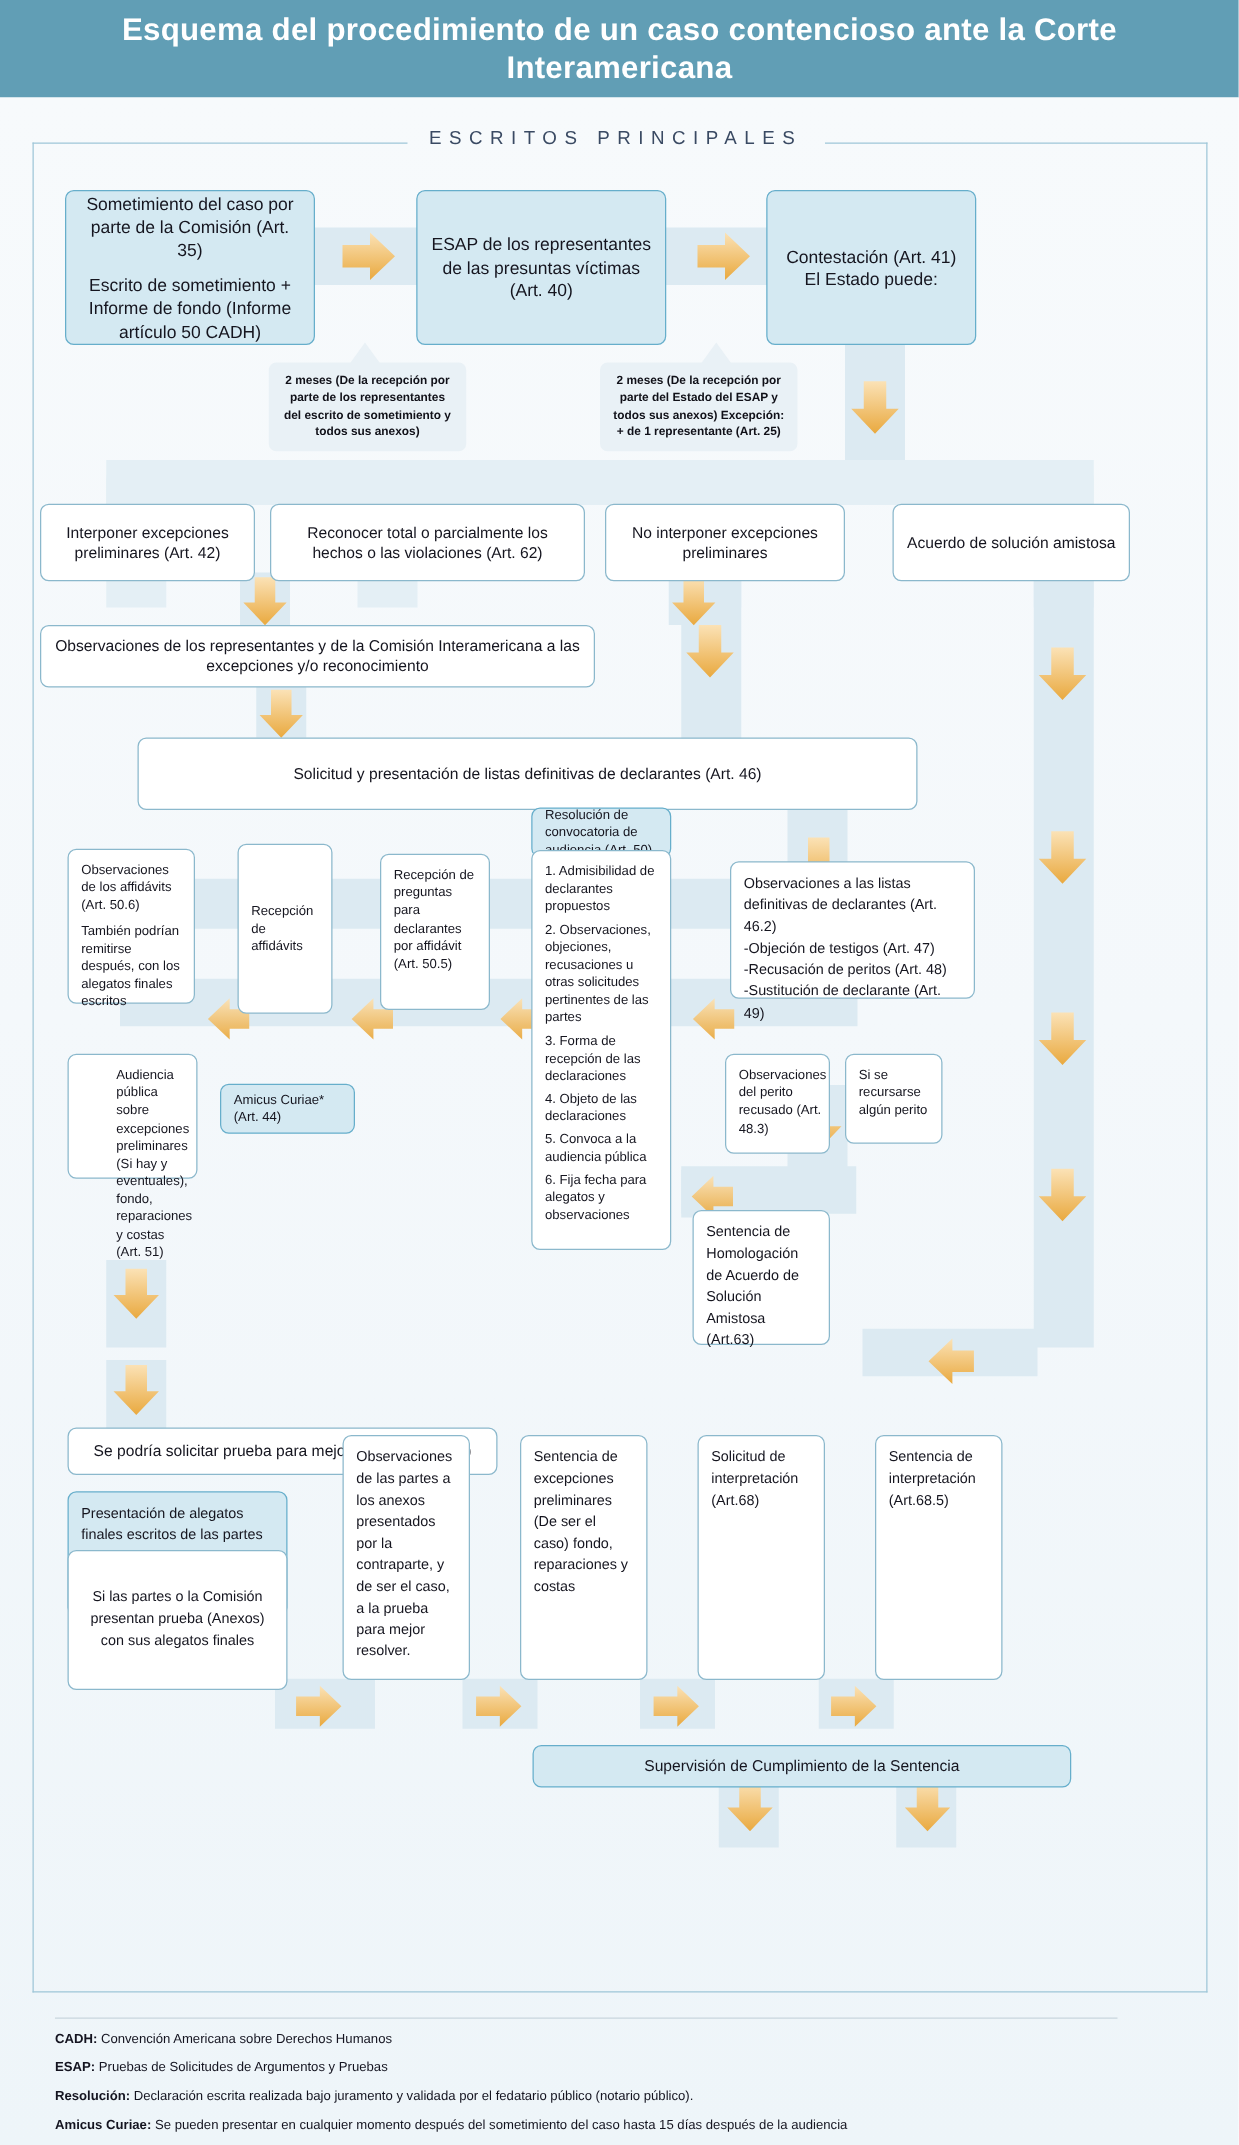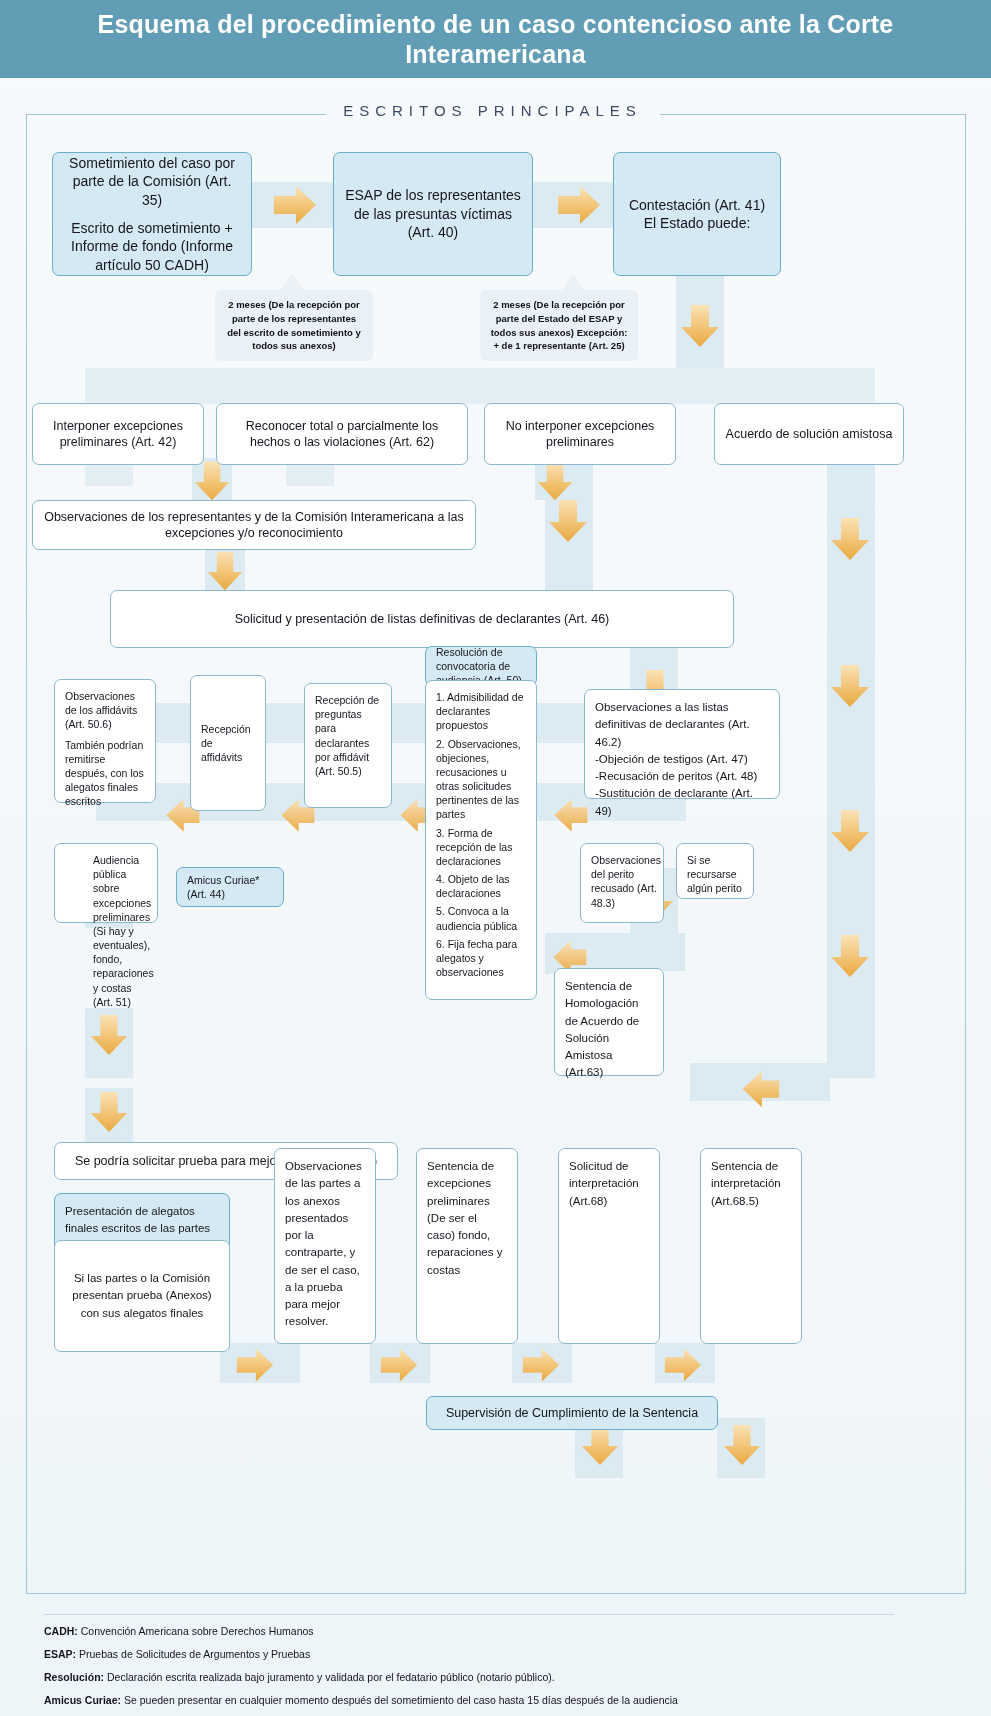--- a/index.html
+++ b/index.html
@@ -401,33 +401,33 @@
 
   <div class="node tiny left-mid" style="left:190px; top:597px; width:76px; height:136px;">
     <span>Recepción de affidávits</span>
   </div>
 
   <div class="node tiny left" style="left:54px; top:601px; width:102px; height:124px; flex-direction:column; gap:6px;">
     <div>Observaciones de los affidávits (Art. 50.6)</div>
     <div>También podrían remitirse después, con los alegatos finales escritos</div>
   </div>
 
-  <div class="node tiny left" style="left:54px; top:765px; width:104px; height:80px;padding-left:38px;">
+  <div class="node tiny left" style="left:54px; top:765px; width:104px; height:100px;padding-left:38px;">
     <span>Audiencia pública sobre excepciones preliminares (Si hay y eventuales), fondo, reparaciones y costas (Art. 51)</span>
   </div>
 
   <div class="node fill tiny left-mid" style="left:176px; top:789px; width:108px; height:40px;">
     <span>Amicus Curiae* (Art. 44)</span>
   </div>
 
   <div class="node tiny left" style="left:580px; top:765px; width:84px; height:80px;">
     <span>Observaciones del perito recusado (Art. 48.3)</span>
   </div>
 
-  <div class="node tiny left" style="left:676px; top:765px; width:78px; height:56px;">
+  <div class="node tiny left" style="left:676px; top:765px; width:78px; height:72px;">
     <span>Si se recursarse algún perito</span>
   </div>
 
   <div class="node" style="left:54px; top:1064px; width:344px; height:38px;">
     <span>Se podría solicitar prueba para mejor resolver (Art. 58)</span>
   </div>
 
   <div class="node left" style="left:554px; top:890px; width:110px; height:108px; font-size:11.5px;">
     <span>Sentencia de Homologación de Acuerdo de Solución Amistosa (Art.63)</span>
   </div>
@@ -449,21 +449,21 @@
   </div>
 
   <div class="node left" style="left:558px; top:1070px; width:102px; height:196px; font-size:11.5px;">
     <span>Solicitud de interpretación (Art.68)</span>
   </div>
 
   <div class="node left" style="left:700px; top:1070px; width:102px; height:196px; font-size:11.5px;">
     <span>Sentencia de interpretación (Art.68.5)</span>
   </div>
 
-  <div class="node fill" style="left:426px; top:1318px; width:292px; height:34px;">
+  <div class="node fill" style="left:426px; top:1318px; width:431px; height:34px;">
     <span>Supervisión de Cumplimiento de la Sentencia</span>
   </div>
 
   <div class="legend-rule"></div>
   <div class="legend">
     <div class="legend-row">
       <span class="legend-term">CADH:</span>
       <span>Convención Americana sobre Derechos Humanos</span>
     </div>
     <div class="legend-row">

